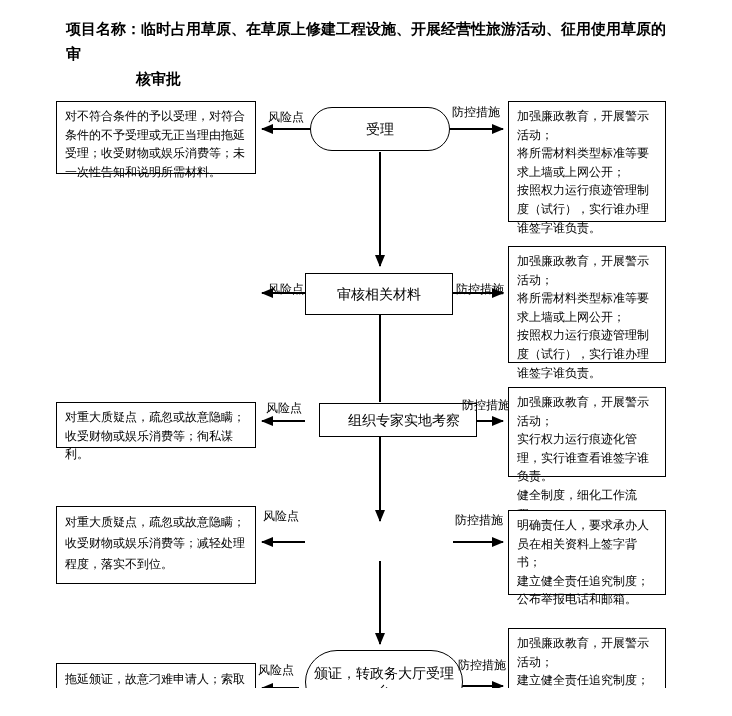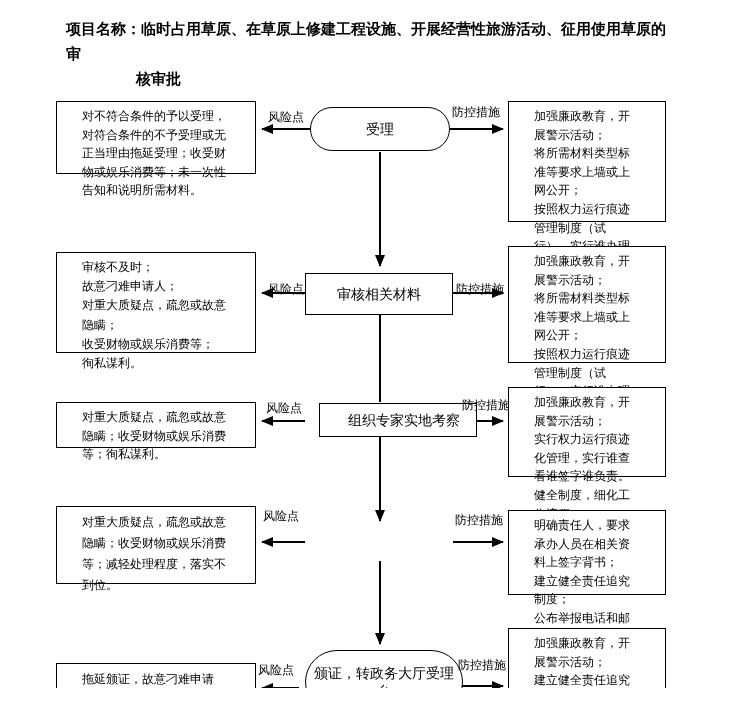--- a/index.html
+++ b/index.html
@@ -1,21 +1,21 @@
 <!DOCTYPE html>
 <html><head>
 <meta charset="utf-8">
 <style>
   html,body{margin:0;padding:0;background:#ffffff;}
   body{font-family:"Liberation Sans","DejaVu Sans",sans-serif;color:#000;}
   #canvas{position:relative;width:732px;height:688px;background:#fff;overflow:hidden;}
   .title{position:absolute;left:66px;top:16px;width:610px;font-size:15px;font-weight:bold;line-height:25px;}
   .title .l2{margin-left:70px;}
   .box{position:absolute;box-sizing:border-box;border:1px solid #000;background:#fff;
-       font-size:12px;line-height:1.55;padding:5px 25px;white-space:pre-line;}
+       font-size:12px;line-height:1.55;padding:5px 8px;white-space:pre-line;}
   .node{position:absolute;box-sizing:border-box;border:1px solid #000;background:#fff;
         display:flex;align-items:center;justify-content:center;text-align:center;
         font-size:14px;line-height:1.3;padding:2px 8px;}
   .terminator1{border-radius:22px;}
   .terminator2{border-radius:32px;}
   .lbl{position:absolute;font-size:12px;white-space:nowrap;text-align:right;}
   svg.connectors{position:absolute;left:0;top:0;width:732px;height:716px;pointer-events:none;}
   svg.connectors line{stroke:#000;stroke-width:2;}
 </style>
 </head>
@@ -51,25 +51,20 @@
   </svg>
 
   <div class="box" style="left:56px;top:101px;width:200px;height:73px;">对不符合条件的予以受理，对符合条件的不予受理或无正当理由拖延受理；收受财物或娱乐消费等；未一次性告知和说明所需材料。</div>
   <div class="lbl" style="left:268px;top:109px;">风险点</div>
   <div class="node terminator1" style="left:310px;top:107px;width:140px;height:44px;">受理</div>
   <div class="lbl" style="left:452px;top:104px;">防控措施</div>
   <div class="box" style="left:508px;top:101px;width:158px;height:121px;">加强廉政教育，开展警示活动；
 将所需材料类型标准等要求上墙或上网公开；
 按照权力运行痕迹管理制度（试行），实行谁办理谁签字谁负责。</div>
 
-  <div class="box" style="left:56px;top:252px;width:200px;height:101px;line-height:1.6;">审核不及时；
-故意刁难申请人；
-对重大质疑点，疏忽或故意隐瞒；
-收受财物或娱乐消费等；
-徇私谋利。</div>
   <div class="lbl" style="left:268px;top:281px;">风险点</div>
   <div class="node" style="left:305px;top:273px;width:148px;height:42px;">审核相关材料</div>
   <div class="lbl" style="left:456px;top:281px;">防控措施</div>
   <div class="box" style="left:508px;top:246px;width:158px;height:117px;">加强廉政教育，开展警示活动；
 将所需材料类型标准等要求上墙或上网公开；
 按照权力运行痕迹管理制度（试行），实行谁办理谁签字谁负责。</div>
 
   <div class="box" style="left:56px;top:402px;width:200px;height:46px;">对重大质疑点，疏忽或故意隐瞒；收受财物或娱乐消费等；徇私谋利。</div>
   <div class="lbl" style="left:266px;top:400px;">风险点</div>
   <div class="node" style="left:319px;top:403px;width:158px;height:34px;padding-left:20px;">组织专家实地考察</div>

